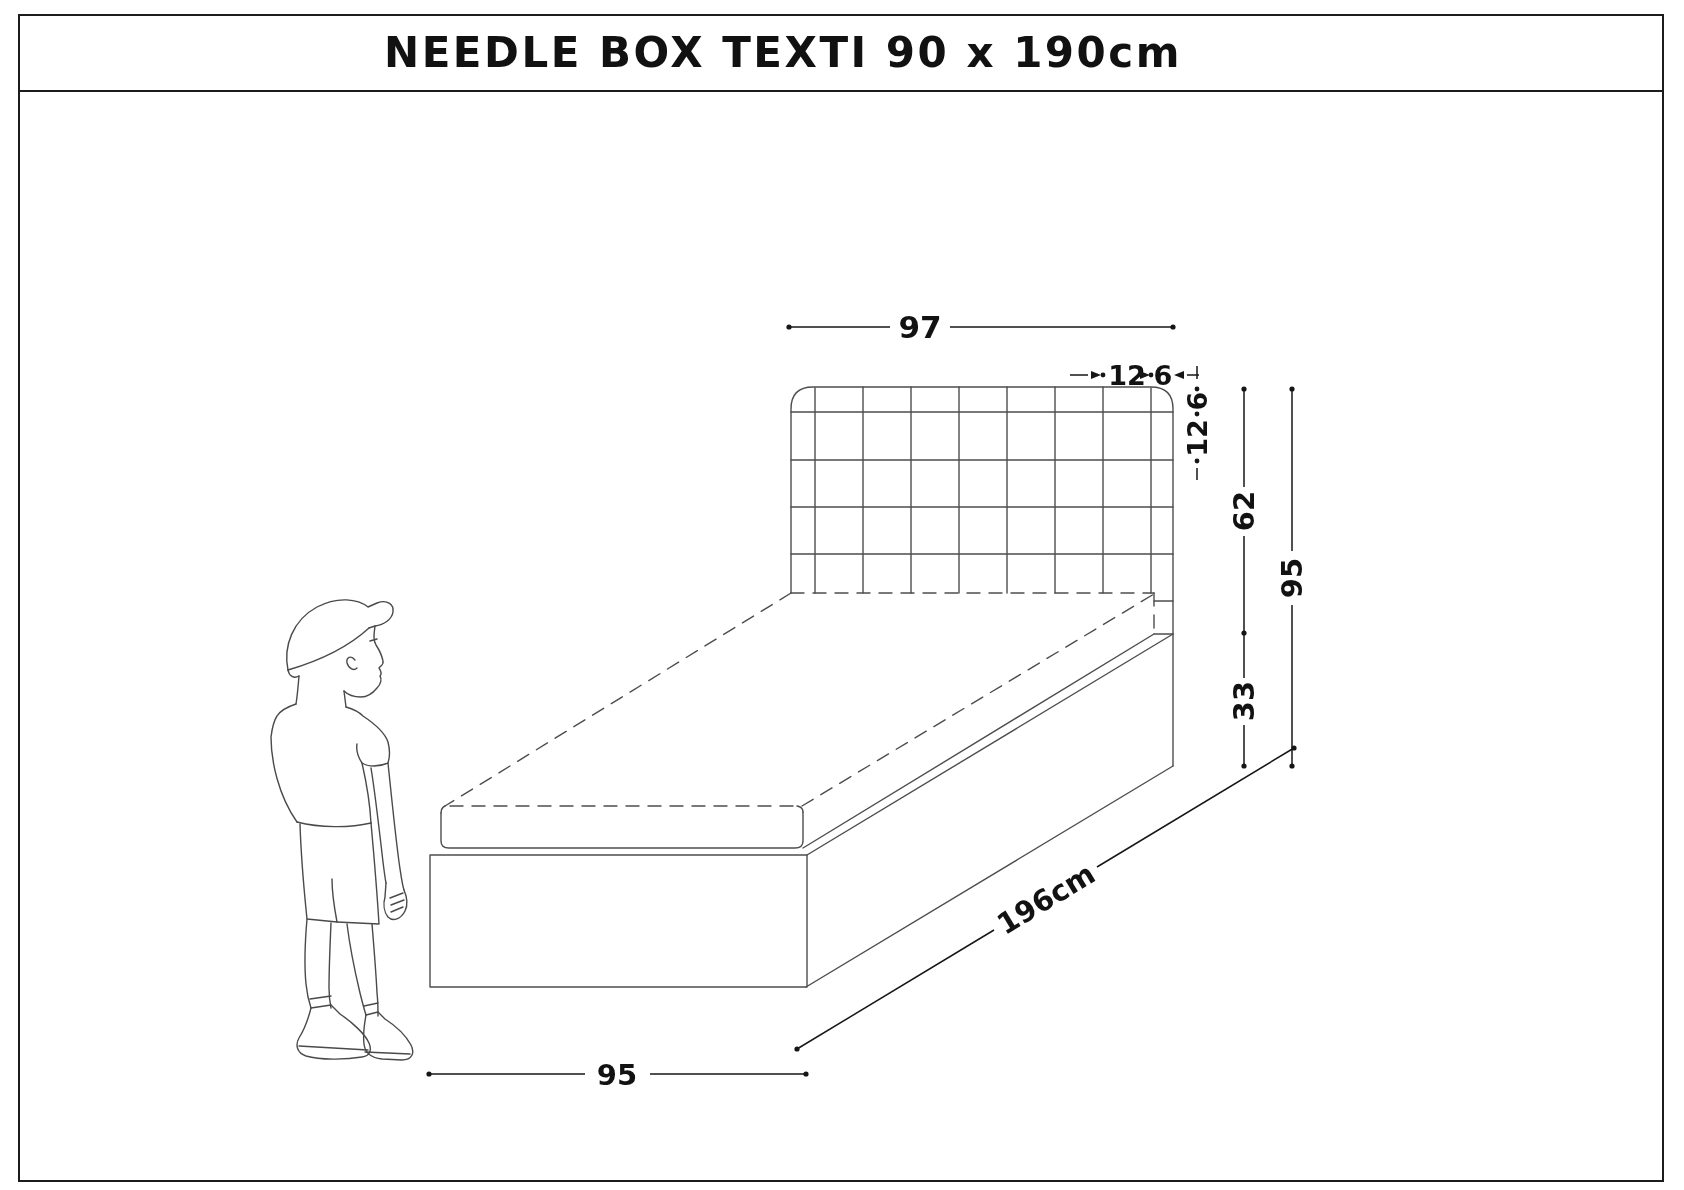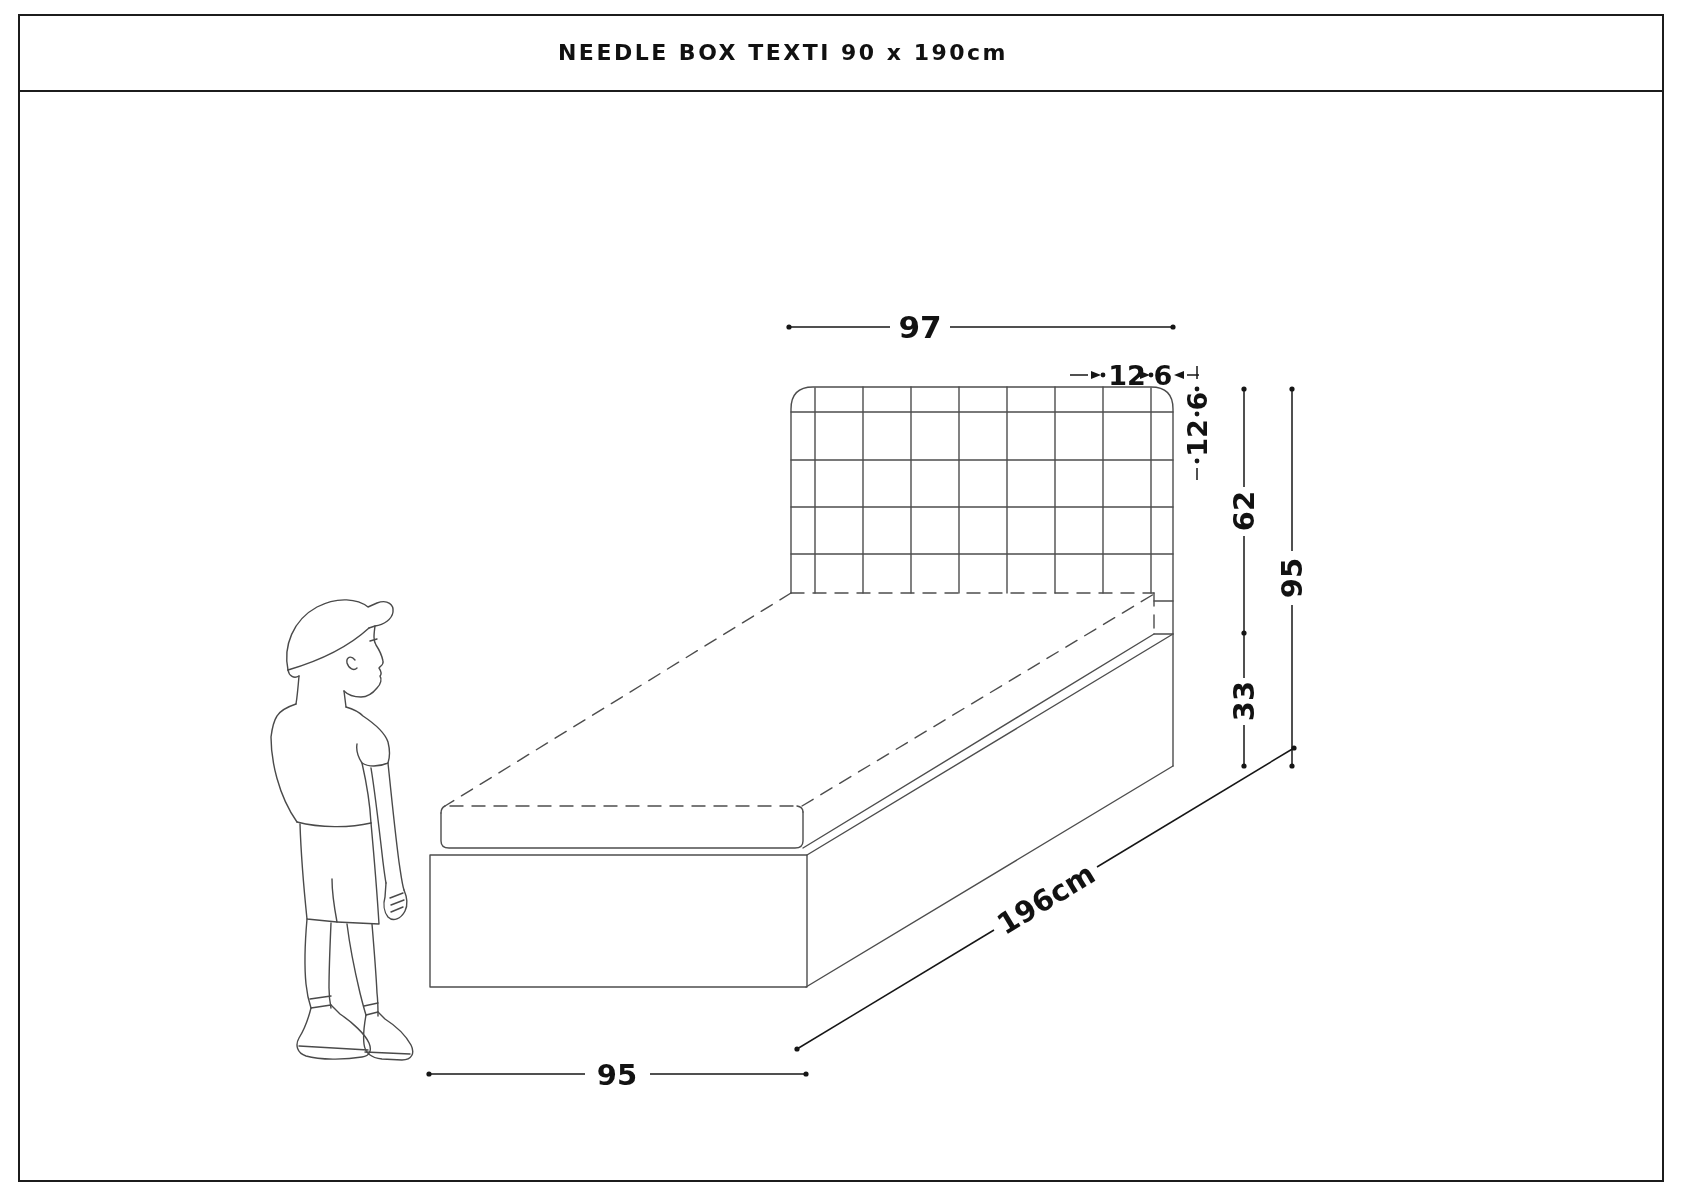--- a/index.html
+++ b/index.html
@@ -15,21 +15,21 @@
     border:2px solid #1c1c1c;box-sizing:border-box;
   }
   .titlebar{
     position:absolute;left:18px;top:14px;width:1646px;height:78px;
     border-bottom:2px solid #1c1c1c;box-sizing:border-box;
     display:flex;align-items:center;justify-content:center;
   }
   .titlebar span{
     display:block;
     transform:translateX(-58px);
-    font-size:22px;font-weight:700;color:#111;
+    font-size:42px;font-weight:700;color:#111;
     letter-spacing:2.5px;
     white-space:pre;
   }
   svg{position:absolute;left:0;top:0;}
   .dimtxt{
     font-family:"DejaVu Sans","Liberation Sans",sans-serif;
     font-weight:700;fill:#121212;
   }
 </style>
 </head>

